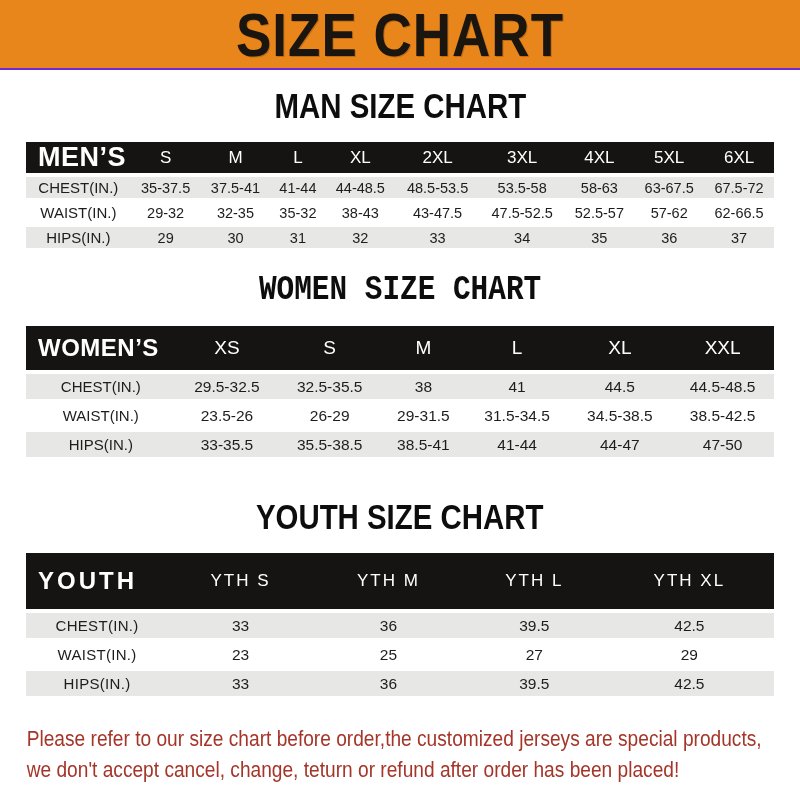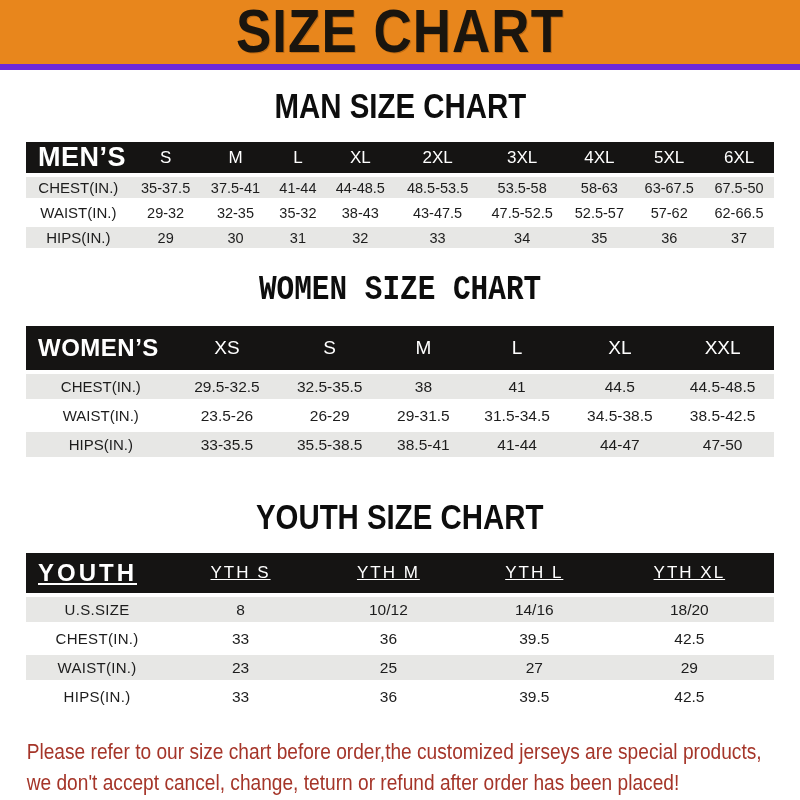--- a/index.html
+++ b/index.html
@@ -8,22 +8,22 @@
     width: 800px; height: 800px;
     background: #ffffff;
     font-family: "Liberation Sans", sans-serif;
     overflow: hidden;
   }
 
   
   .banner {
     height: 70px;
     background: #E8861C;
-    border-bottom: 6px solid #6d28d9;
-    display: flex; align-items: flex-start; justify-content: center;
+    border-bottom: 2px solid #6d28d9;
+    display: flex; align-items: center; justify-content: center;
   }
   .banner-title {
     display: inline-block;
     font-weight: bold;
     font-size: 53px;
     letter-spacing: 1px;
     color: #1A150E;
     transform: scale(1.0, 1.15);
     text-shadow: 1px 1px 0 rgba(120,60,0,.35);
   }
@@ -81,21 +81,21 @@
   .tbl-men td { height: 21px; font-size: 14.5px; }
   .tbl-men td.row-label { font-size: 15px; }
 
   
   .tbl-women thead th { height: 44px; font-size: 19px; }
   .tbl-women th.group-label { font-size: 24px; width: 20%; letter-spacing: .5px; }
   .tbl-women td { height: 25px; font-size: 15.5px; }
   .tbl-women td.row-label { font-size: 15px; }
 
   
-  .tbl-youth thead th { height: 40px; font-size: 17px; letter-spacing: 2px; text-decoration: underline; }
+  .tbl-youth thead th { height: 56px; font-size: 17px; letter-spacing: 2px; }
   .tbl-youth th.group-label { font-size: 24px; width: 19%; letter-spacing: 3px; }
   .tbl-youth td { height: 25px; font-size: 15.5px; }
   .tbl-youth td.row-label { font-size: 15px; letter-spacing: .3px; }
 
   
   .footer-note {
     margin-top: 24px;
     padding-left: 30px;
     color: #A53529;
     font-size: 21.5px;
@@ -135,21 +135,21 @@
       <tr>
         <td class="row-label">CHEST(IN.)</td>
         <td>35-37.5</td>
         <td>37.5-41</td>
         <td>41-44</td>
         <td>44-48.5</td>
         <td>48.5-53.5</td>
         <td>53.5-58</td>
         <td>58-63</td>
         <td>63-67.5</td>
-        <td>67.5-50</td>
+        <td>67.5-72</td>
       </tr>
       <tr>
         <td class="row-label">WAIST(IN.)</td>
         <td>29-32</td>
         <td>32-35</td>
         <td>35-32</td>
         <td>38-43</td>
         <td>43-47.5</td>
         <td>47.5-52.5</td>
         <td>52.5-57</td>
@@ -225,27 +225,20 @@
       <tr>
         <th class="group-label">YOUTH</th>
         <th>YTH S</th>
         <th>YTH M</th>
         <th>YTH L</th>
         <th>YTH XL</th>
       </tr>
     </thead>
     <tbody>
       <tr>
-        <td class="row-label">U.S.SIZE</td>
-        <td>8</td>
-        <td>10/12</td>
-        <td>14/16</td>
-        <td>18/20</td>
-      </tr>
-      <tr>
         <td class="row-label">CHEST(IN.)</td>
         <td>33</td>
         <td>36</td>
         <td>39.5</td>
         <td>42.5</td>
       </tr>
       <tr>
         <td class="row-label">WAIST(IN.)</td>
         <td>23</td>
         <td>25</td>

